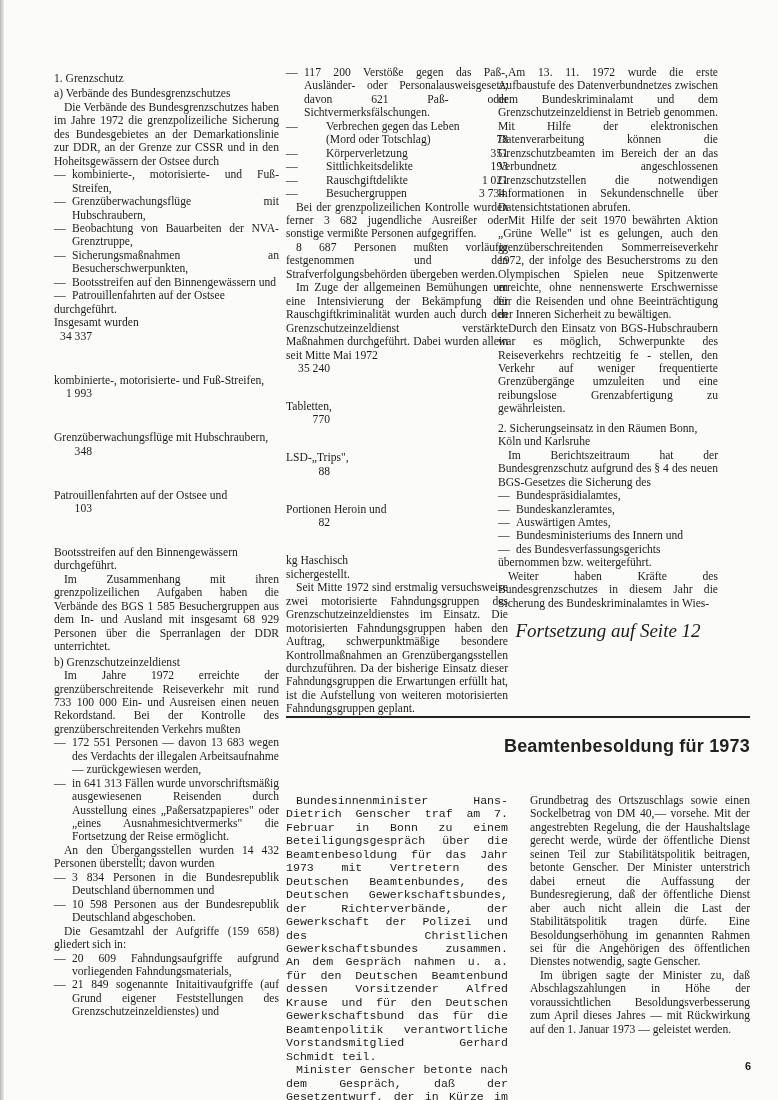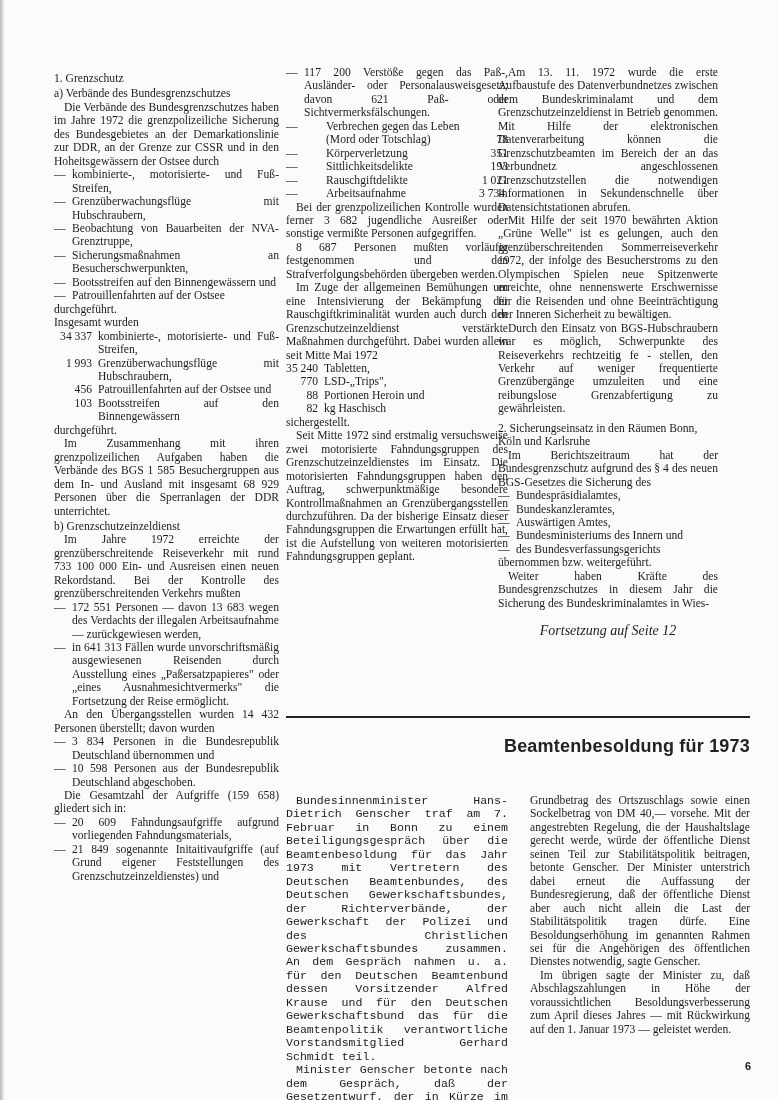--- a/index.html
+++ b/index.html
@@ -15,29 +15,29 @@
   .c2 { left: 286px; top: 66px; width: 222px; }
   .c3 { left: 498px; top: 66px; width: 220px; }
   .c1 { width: 225px; }
   .ind { text-indent: 10px; }
   .sec { margin-top: 6px !important; }
   .sub { margin-top: 2px !important; }
   .gap { margin-top: 6px !important; }
   .dash { display: flex; }
   .dash .d { width: 18px; flex: 0 0 18px; }
   .dash .t { flex: 1; text-align: justify; }
-  .num { display: flex; }
+  .num { display: flex; flex-direction: column; }
   .num .n { width: 44px; flex: 0 0 44px; text-align: right; padding-right: 6px; box-sizing: border-box; }
   .num .t { flex: 1; }
   .crime { display: flex; }
   .crime .d { width: 18px; flex: 0 0 18px; }
   .crime .t { flex: 1; margin-left: 22px; }
   .crime .v { width: 46px; text-align: right; }
-  .num2 .n { width: 38px; flex: 0 0 38px; }
-  .continued { font-style: italic; font-size: 14px; text-align: center; margin-top: 14px !important; }
+  .num2 .n { width: 38px; flex: 0 0 38px; margin-left: 12px; }
+  .continued { font-style: italic; font-size: 19px; text-align: center; margin-top: 14px !important; }
   .rule { position: absolute; left: 286px; top: 716px; width: 464px; height: 2px; background: #222; }
   .headline { position: absolute; left: 286px; top: 736px; width: 464px; text-align: right;
     font-family: "Liberation Sans", "DejaVu Sans", sans-serif; font-weight: bold; font-size: 18px;
     letter-spacing: 0.2px; color: #222; }
   .c4 { left: 286px; top: 794px; width: 222px; font-family: Liberation Mono, monospace; }
   .c5 { left: 530px; top: 794px; width: 220px; }
   .pageno { position: absolute; left: 745px; top: 1060px; font-family: "Liberation Sans", sans-serif;
     font-weight: bold; font-size: 11px; }
 </style>
 </head>
@@ -80,21 +80,21 @@
   <div>
     <div class="num">
         <span class="n">34 337</span>
         <span class="t">kombinierte-, motorisierte- und Fuß-Streifen,</span>
       </div>
     <div class="num">
         <span class="n">1 993</span>
         <span class="t">Grenzüberwachungsflüge mit Hubschraubern,</span>
       </div>
     <div class="num">
-        <span class="n">456</span>
+        <span class="n">348</span>
         <span class="t">Patrouillenfahrten auf der Ostsee und</span>
       </div>
     <div class="num">
         <span class="n">103</span>
         <span class="t">Bootsstreifen auf den Binnengewässern</span>
       </div>
   </div>
   <p>durchgeführt.</p>
   <p class="ind">Im Zusammenhang mit ihren grenzpolizeilichen Aufgaben haben die Verbände des BGS 1 585 Besuchergruppen aus dem In- und Ausland mit insgesamt 68 929 Personen über die Sperranlagen der DDR unterrichtet.</p>
   <p class="sub">b) Grenzschutzeinzeldienst</p>
@@ -159,21 +159,21 @@
         <span class="t">Sittlichkeitsdelikte</span>
         <span class="v">193</span>
       </div>
     <div class="crime">
         <span class="d">—</span>
         <span class="t">Rauschgiftdelikte</span>
         <span class="v">1 021</span>
       </div>
     <div class="crime">
         <span class="d">—</span>
-        <span class="t">Arbeitsaufnahme</span>
+        <span class="t">Besuchergruppen</span>
         <span class="v">3 734.</span>
       </div>
   </div>
   <p class="ind">Bei der grenzpolizeilichen Kontrolle wurden ferner 3 682 jugendliche Ausreißer oder sonstige vermißte Personen aufgegriffen.</p>
   <p class="ind">8 687 Personen mußten vorläufig festgenommen und den Strafverfolgungsbehörden übergeben werden.</p>
   <p class="ind">Im Zuge der allgemeinen Bemühungen um eine Intensivierung der Bekämpfung der Rauschgiftkriminalität wurden auch durch den Grenzschutzeinzeldienst verstärkte Maßnahmen durchgeführt. Dabei wurden allein seit Mitte Mai 1972</p>
   <div>
     <div class="num num2">
         <span class="n">35 240</span>
         <span class="t">Tabletten,</span>

